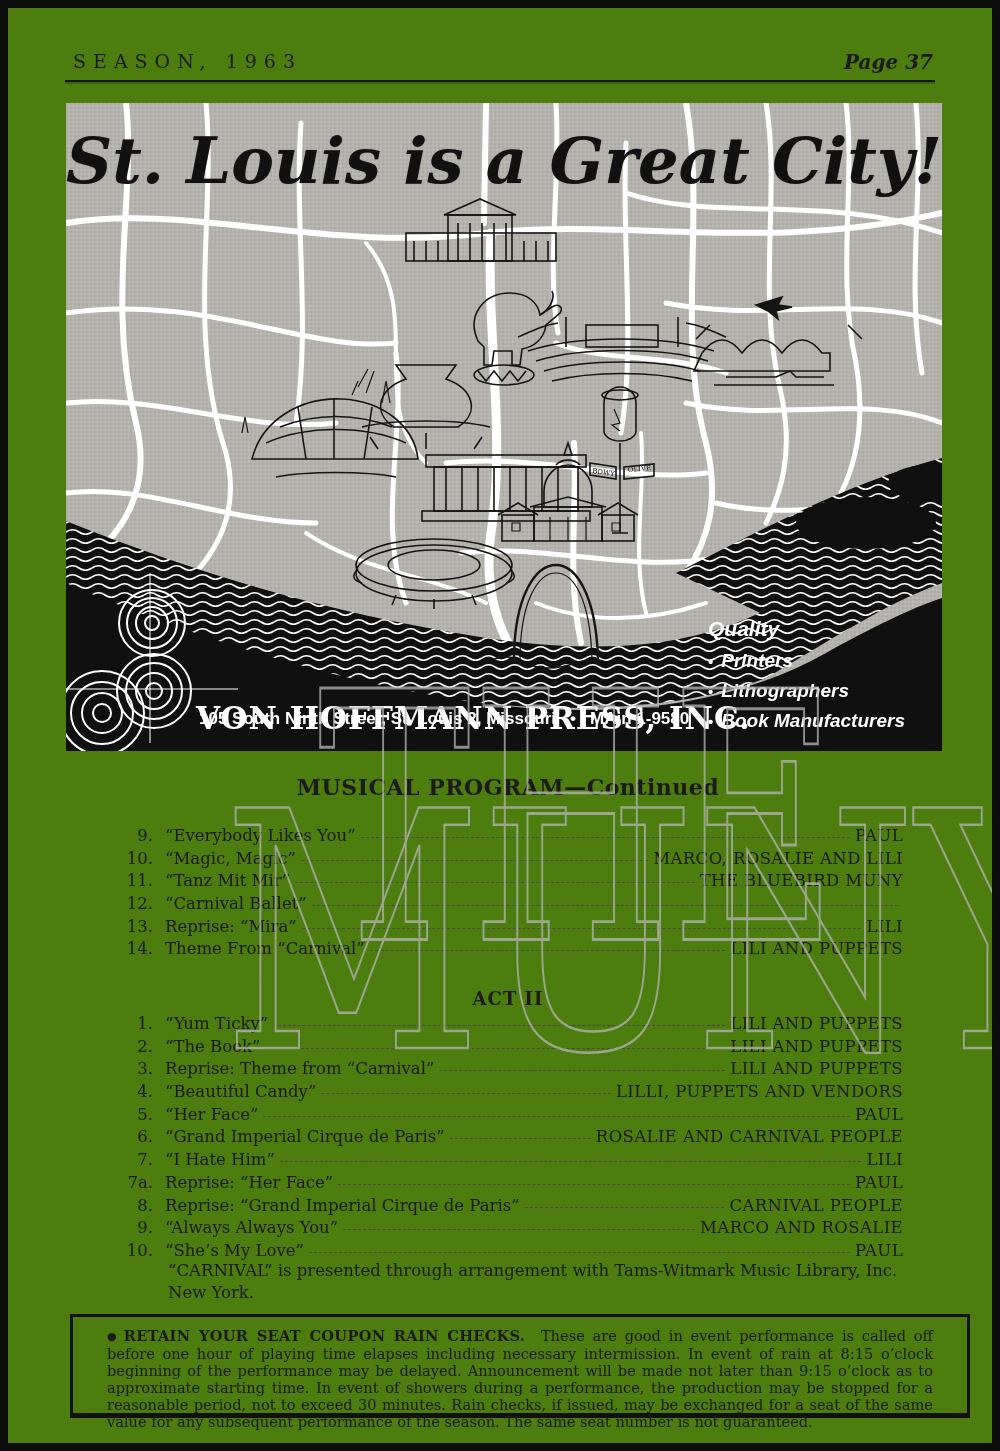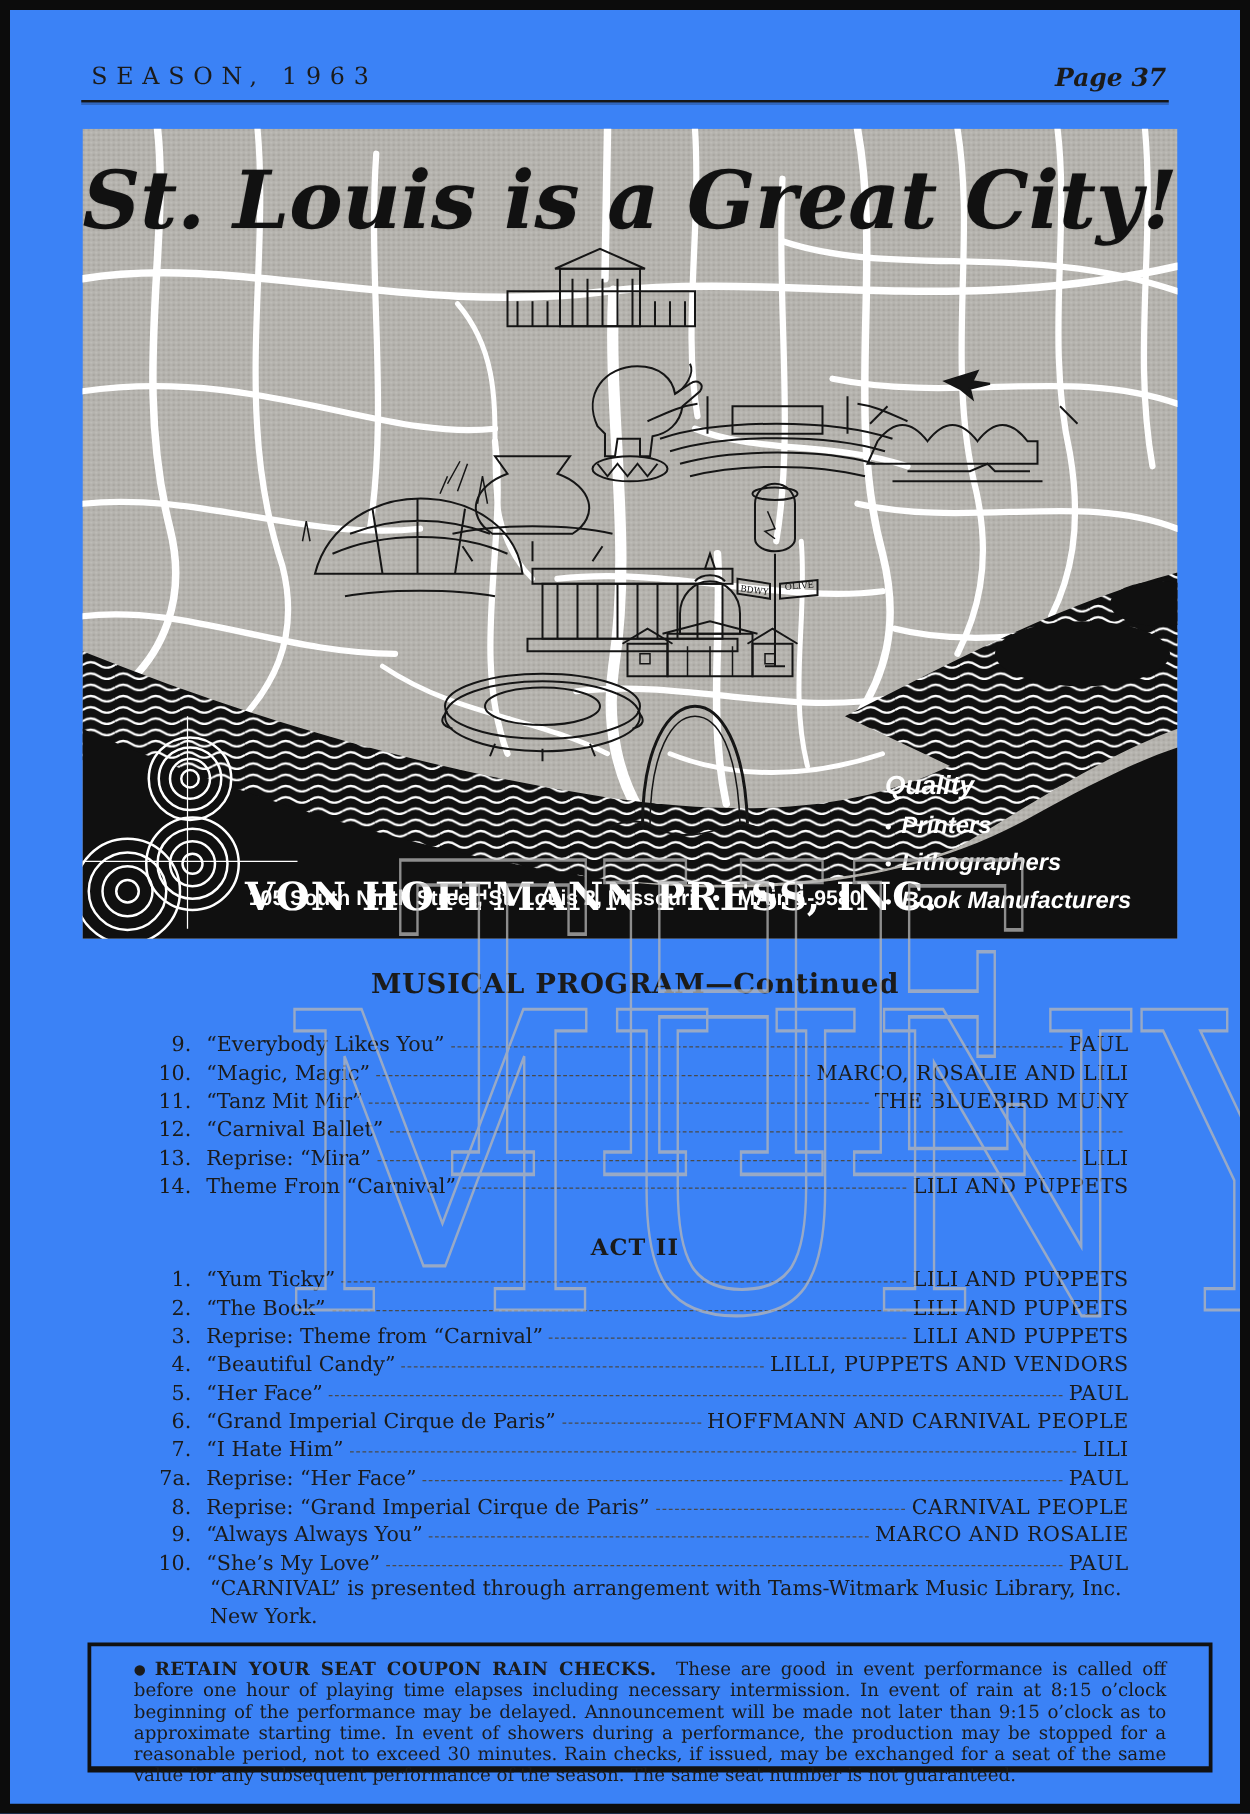--- a/index.html
+++ b/index.html
@@ -1,18 +1,18 @@
 <!DOCTYPE html>
 <html><head>
 <meta charset="utf-8">
 <style>
   html,body{margin:0;padding:0;background:#2a2a2a;}
   .page{
     position:relative;width:1000px;height:1451px;margin:0 auto;
-    background:#3b82f6;box-sizing:border-box;border:8px solid #0c0c0c;
+    background:#4d7c0f;box-sizing:border-box;border:8px solid #0c0c0c;
     overflow:hidden;font-family:"DejaVu Serif","Liberation Serif",serif;color:#1b1b1b;
   }
   
   .hdr{position:absolute;left:57px;right:57px;top:40px;height:40px;}
   .hdr-left{position:absolute;left:8px;top:2px;font-size:19px;letter-spacing:7px;font-weight:500;}
   .hdr-right{position:absolute;right:2px;top:2px;font-size:20px;font-style:italic;font-weight:600;}
   .hdr-rule{position:absolute;left:0;right:0;top:32px;height:2px;background:#161616;box-shadow:0 2px 0 rgba(20,20,20,.25);}
   
   .ad{position:absolute;left:58px;top:95px;width:876px;height:648px;}
   .ad svg{position:absolute;left:0;top:0;}
@@ -328,21 +328,21 @@
         <span class="pnum">5.</span>
         <span class="ptitle">“Her Face”</span>
         <span class="pleader"></span>
         <span class="pperf">PAUL</span>
       </div>
 
       <div class="prow">
         <span class="pnum">6.</span>
         <span class="ptitle">“Grand Imperial Cirque de Paris”</span>
         <span class="pleader"></span>
-        <span class="pperf">HOFFMANN AND CARNIVAL PEOPLE</span>
+        <span class="pperf">ROSALIE AND CARNIVAL PEOPLE</span>
       </div>
 
       <div class="prow">
         <span class="pnum">7.</span>
         <span class="ptitle">“I Hate Him”</span>
         <span class="pleader"></span>
         <span class="pperf">LILI</span>
       </div>
 
       <div class="prow">

